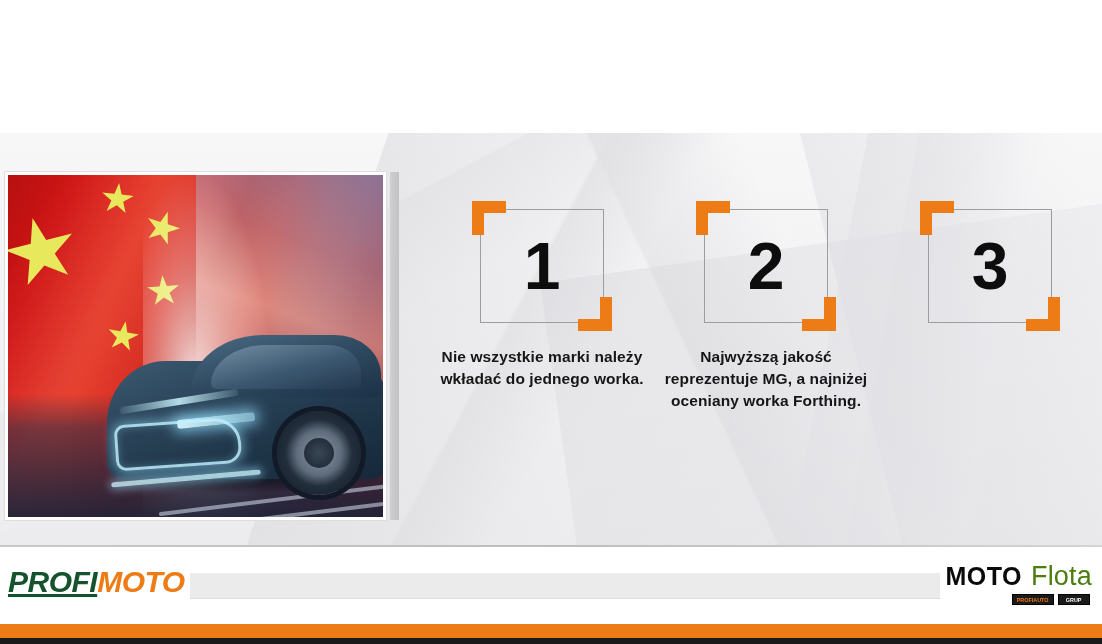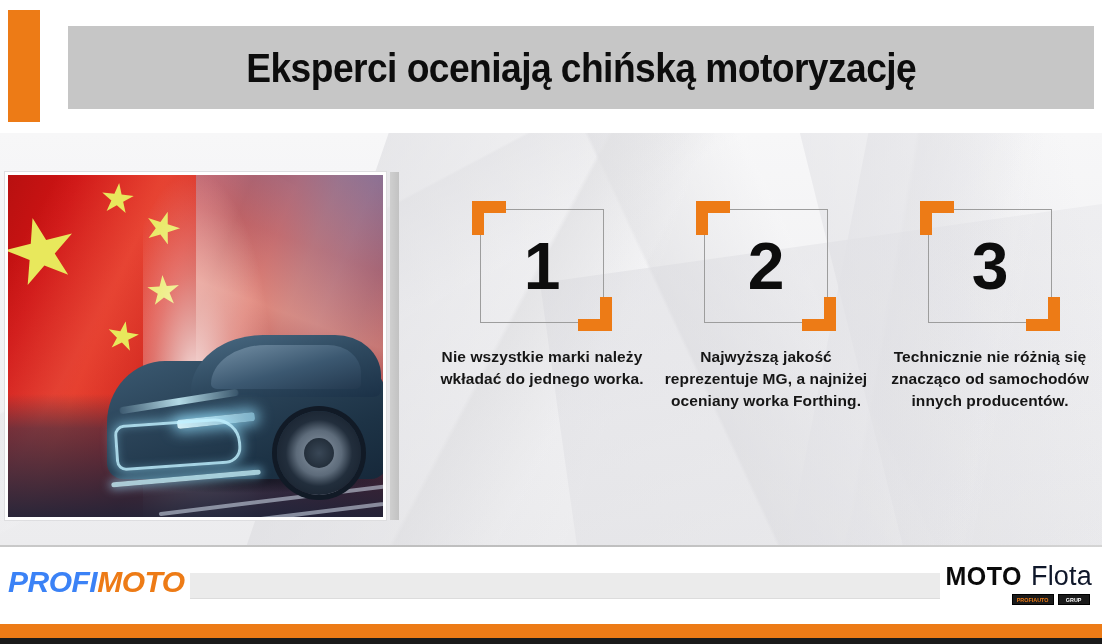--- a/index.html
+++ b/index.html
@@ -299,21 +299,21 @@
   #profiauto-logo {
     position:absolute; left:8px; top:22px;
     font-family:"Liberation Sans Narrow","Liberation Sans", sans-serif;
     font-weight:bold;
     font-style:italic;
     font-size:30px;
     letter-spacing:-0.5px;
     white-space:nowrap;
     line-height:1;
   }
-  #profiauto-profi { color:#3b82f6; }
+  #profiauto-profi { color:#14532d;text-decoration:underline; }
   #profiauto-auto  { color:#ED7B16; }
 
   #footer-gray-bar {
     position:absolute; left:190px; top:28px;
     width:750px; height:26px;
     background:#ebebeb;
     border-bottom:1px solid #dcdcdc;
   }
 
   #motoflota-logo {
@@ -327,21 +327,21 @@
     gap:9px;
     line-height:1;
   }
   #motoflota-moto {
     font-family:"Liberation Sans", sans-serif;
     font-weight:bold; font-size:25px; color:#0a0a0a;
     letter-spacing:0.5px;
   }
   #motoflota-flota {
     font-family:"Liberation Sans", sans-serif;
-    font-weight:normal; font-size:27px; color:#0f172a;
+    font-weight:normal; font-size:27px; color:#4d7c0f;
     letter-spacing:0.2px;
   }
   #motoflota-badges {
     display:flex; justify-content:flex-end; gap:4px;
     margin-top:4px; margin-right:2px;
   }
   .badge-chip {
     height:11px;
     background:#1a1a1a;
     border:1px solid #000;
@@ -370,26 +370,20 @@
     position:absolute; left:0; top:93px;
     width:1102px; height:6px;
     background:#1a1a1a;
   }
 </style>
 </head>
 <body>
 
 <div id="page">
 
-  <div id="header">
-    <div id="header-accent-bar"></div>
-    <div id="title-bar">
-      <div id="title-text">Eksperci oceniają chińską motoryzację</div>
-    </div>
-  </div>
 
   <div id="main">
 
     <div id="facet-a"></div>
     <div id="facet-b"></div>
     <div id="facet-c"></div>
     <div id="facet-d"></div>
 
     <div id="photo-panel">
       <div id="photo">
@@ -445,21 +439,20 @@
         <div class="item-caption">Najwyższą jakość reprezentuje MG, a najniżej oceniany worka Forthing.</div>
       </div>
 
       <div class="item" id="item-3">
         <div class="box-wrap">
           <div class="box-outline"></div>
           <div class="corner corner-tl"></div>
           <div class="corner corner-br"></div>
           <div class="box-number">3</div>
         </div>
-        <div class="item-caption">Technicznie nie różnią się znacząco od samochodów innych producentów.</div>
       </div>
 
     </div>
   </div>
 
   <div id="footer">
     <div id="footer-top-rule"></div>
 
     <div id="profiauto-logo"><span id="profiauto-profi">PROFI</span><span id="profiauto-auto">MOTO</span></div>
 

